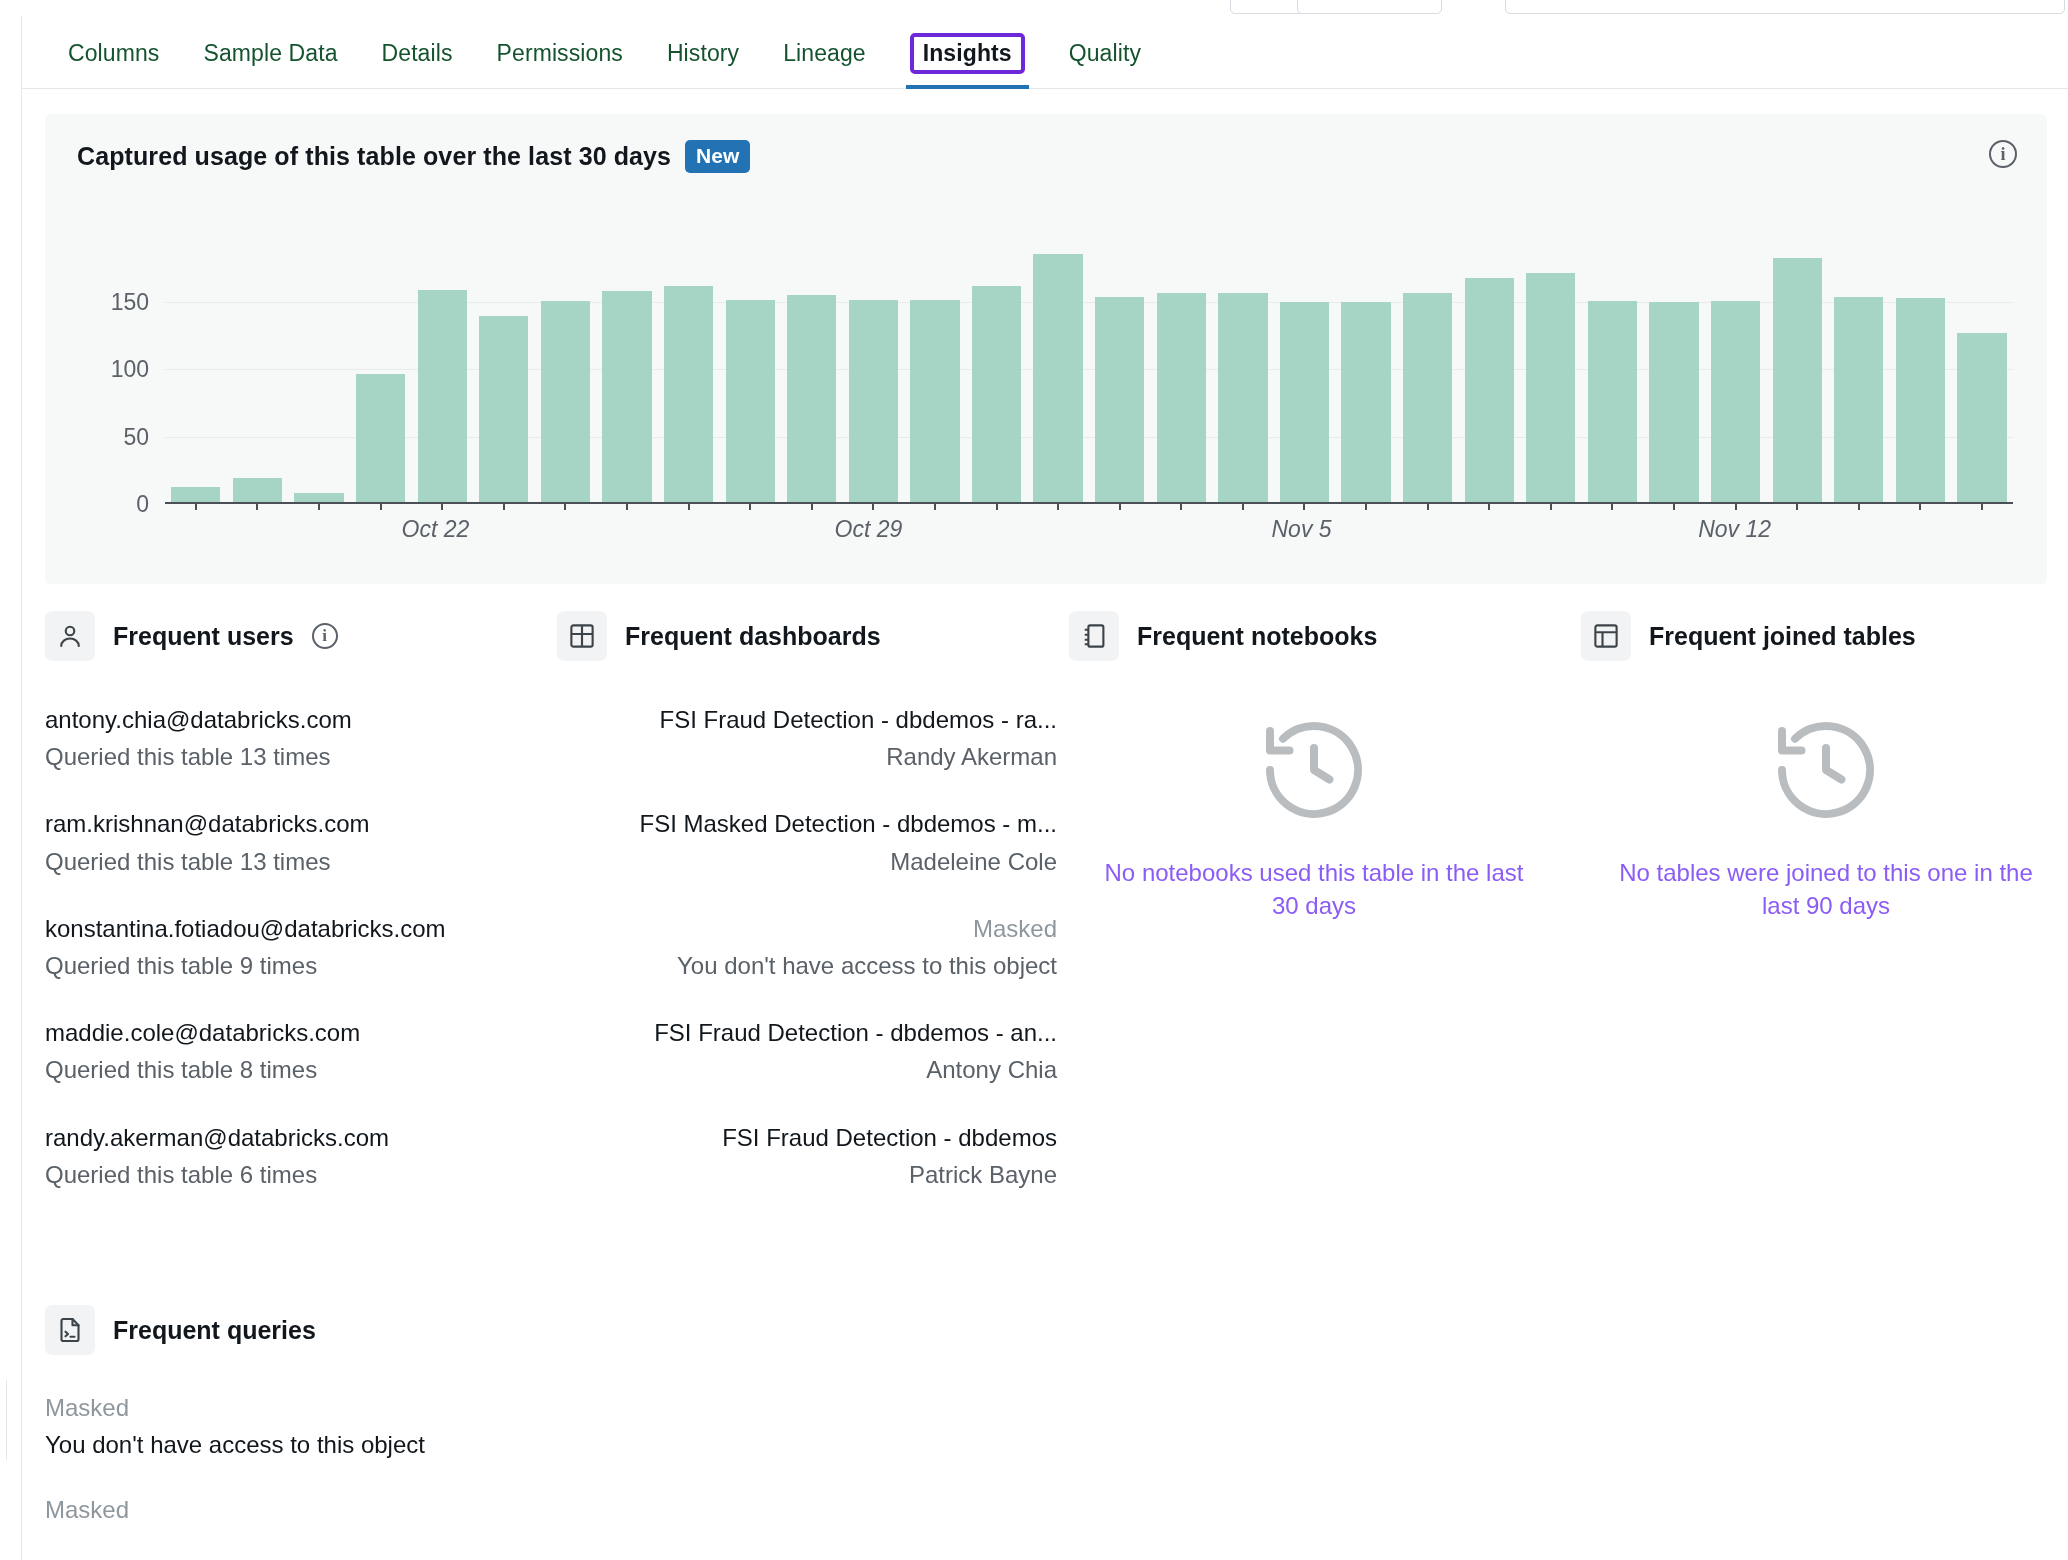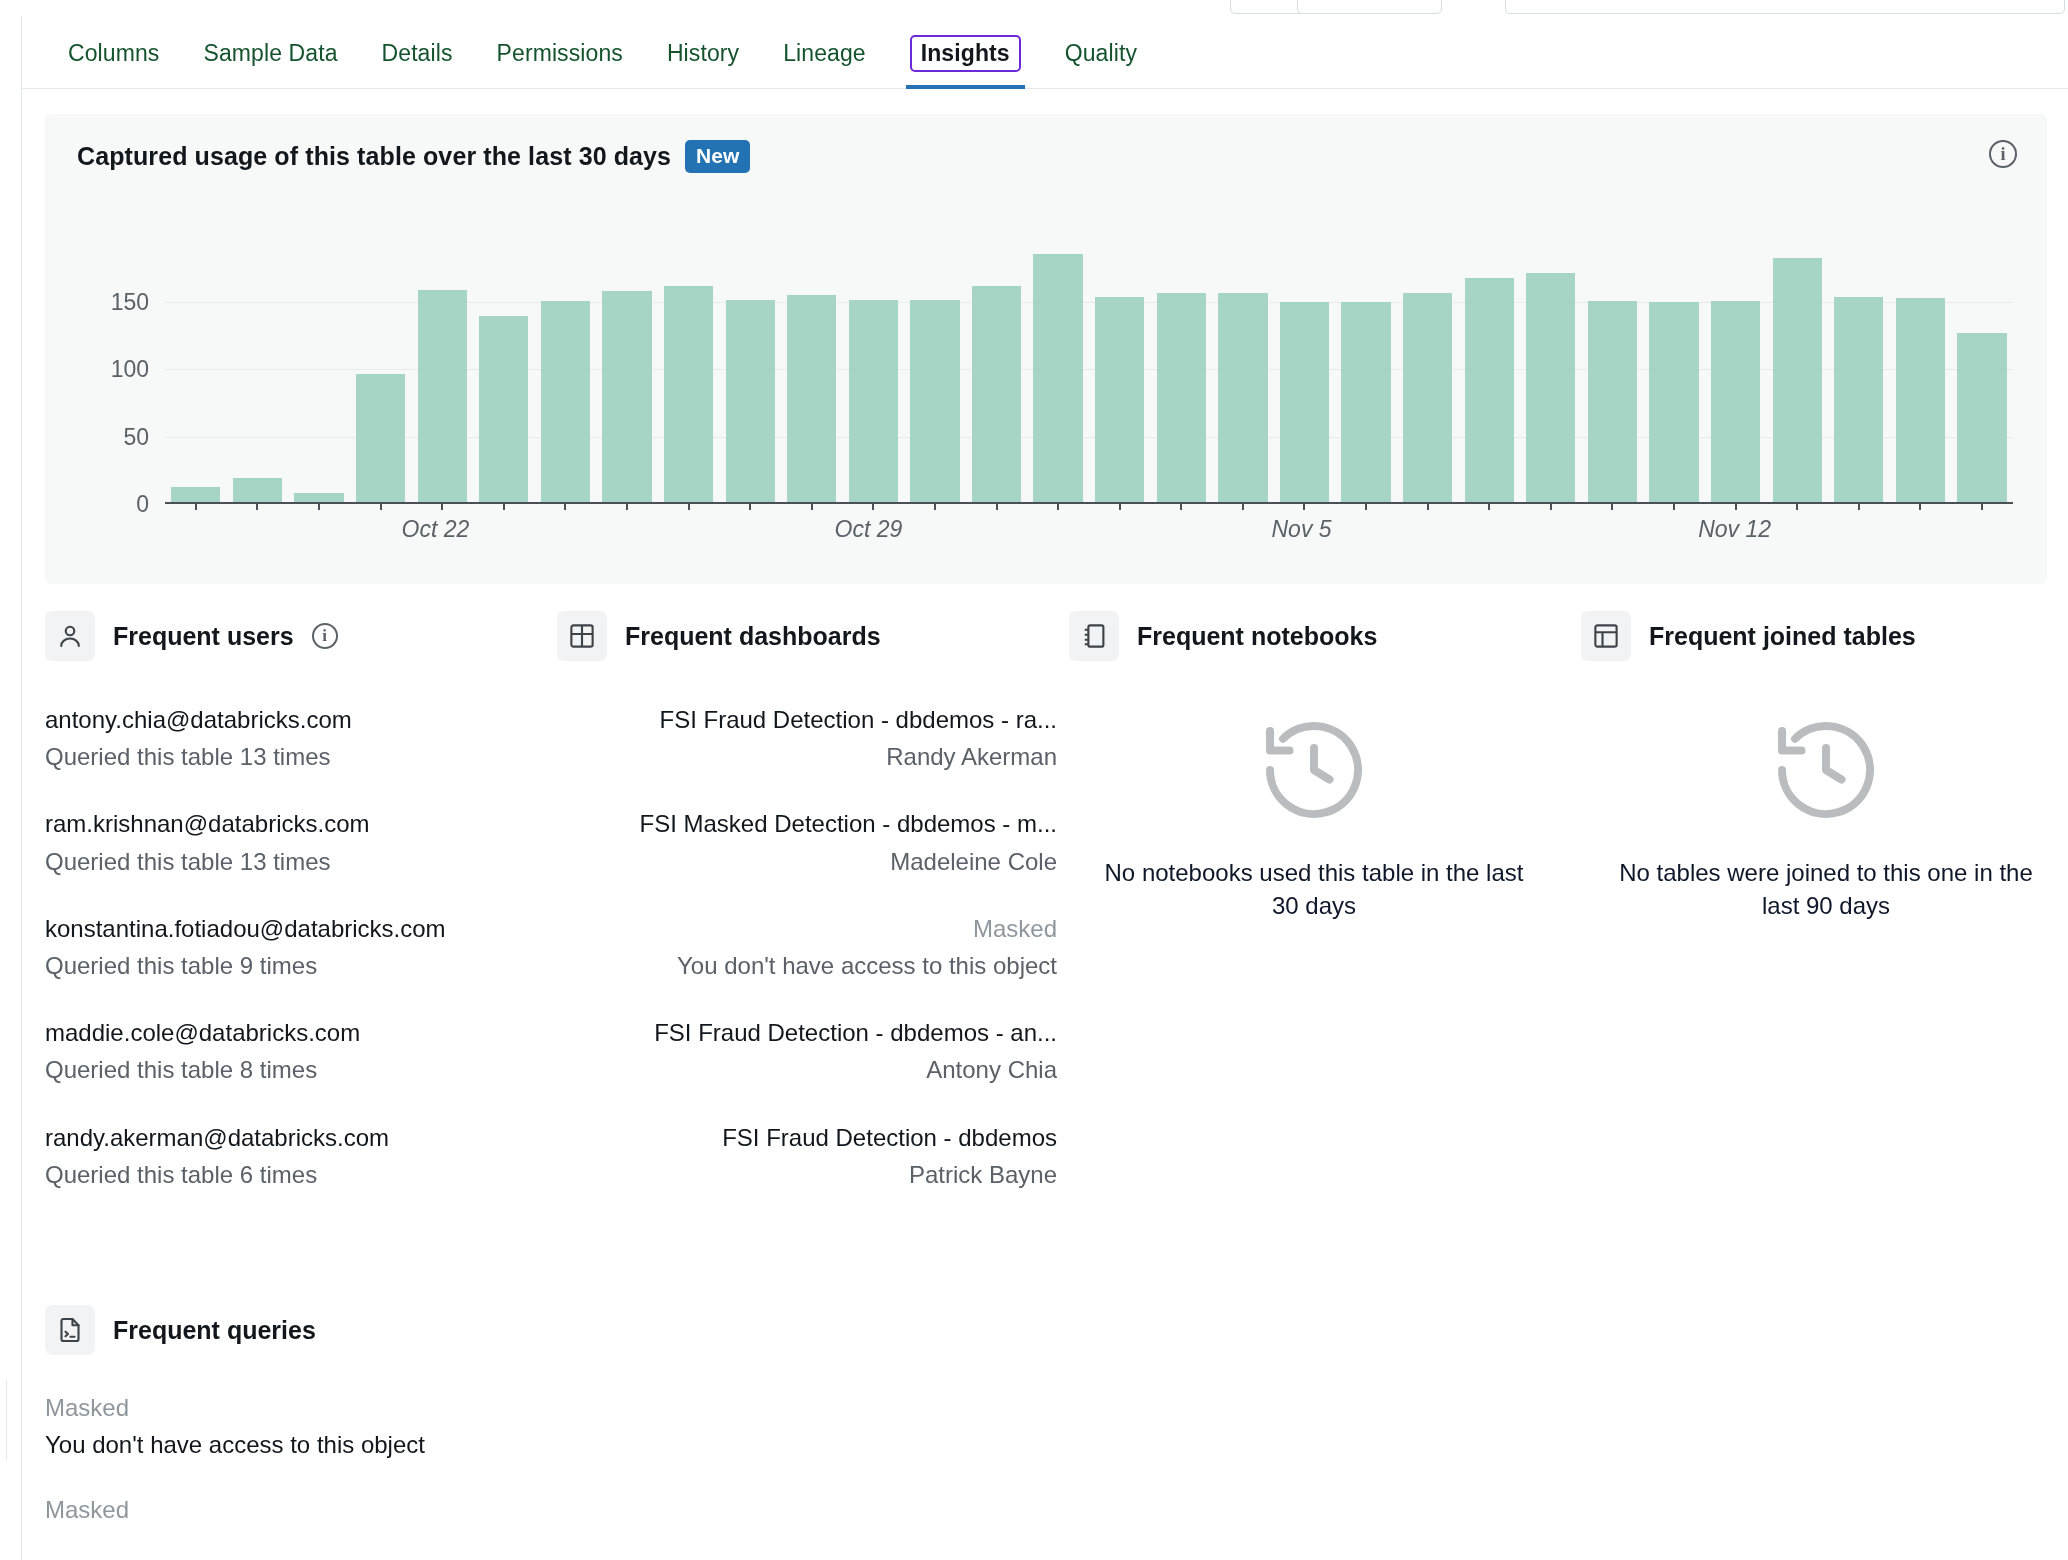--- a/index.html
+++ b/index.html
@@ -30,21 +30,21 @@
     border-bottom:1px solid #e4e8ea; background:#fff;
   }
   .tabs { display:flex; align-items:center; height:72px; padding-left:24px; gap:0px; }
   .tab {
     position:relative; font-size:23px; color:#14532d; padding:0 22px; height:72px;
     display:flex; align-items:center; cursor:pointer; white-space:nowrap;
     letter-spacing:.1px;
   }
   .tab.active { color:#11171c; font-weight:700; }
   .tab.active .tab-inner {
-    border:2px solid #6d28d9; border-radius:5px; padding:5px 9px; line-height:1;
+    border:4px solid #6d28d9; border-radius:5px; padding:5px 9px; line-height:1;
     display:flex; align-items:center;
   }
   .tab.active::after {
     content:""; position:absolute; left:18px; right:18px; bottom:0;
     height:4px; background:#2272b4;
   }
 
   
   .usage-card {
     position:absolute; left:45px; top:114px; width:2002px; height:470px;
@@ -125,21 +125,21 @@
   }
   .entry-primary.masked { color:#8e979e; cursor:default; }
   .entry-secondary { font-size:24px; color:#5a6168; line-height:1.3; margin-top:6px; }
 
   .col-list { width:470px; }
   .col-list.wide { width:500px;text-align:right; }
 
   .empty-state { margin-top:46px; text-align:center; width:490px; }
   .empty-icon { display:flex; justify-content:center; }
   .empty-text {
-    margin-top:26px; font-size:24px; color:#0f172a; line-height:1.38;
+    margin-top:26px; font-size:24px; color:#8b5cf6; line-height:1.38;
     padding:0 20px;
   }
 
   
   .queries { position:absolute; left:45px; top:1302px; width:2000px; }
   .q-entry { margin-top:34px; }
   .q-masked { font-size:24px; color:#8e979e; line-height:1.3; }
   .q-sub { font-size:24px; color:#11171c; line-height:1.3; margin-top:6px; }
 </style>
 </head>

